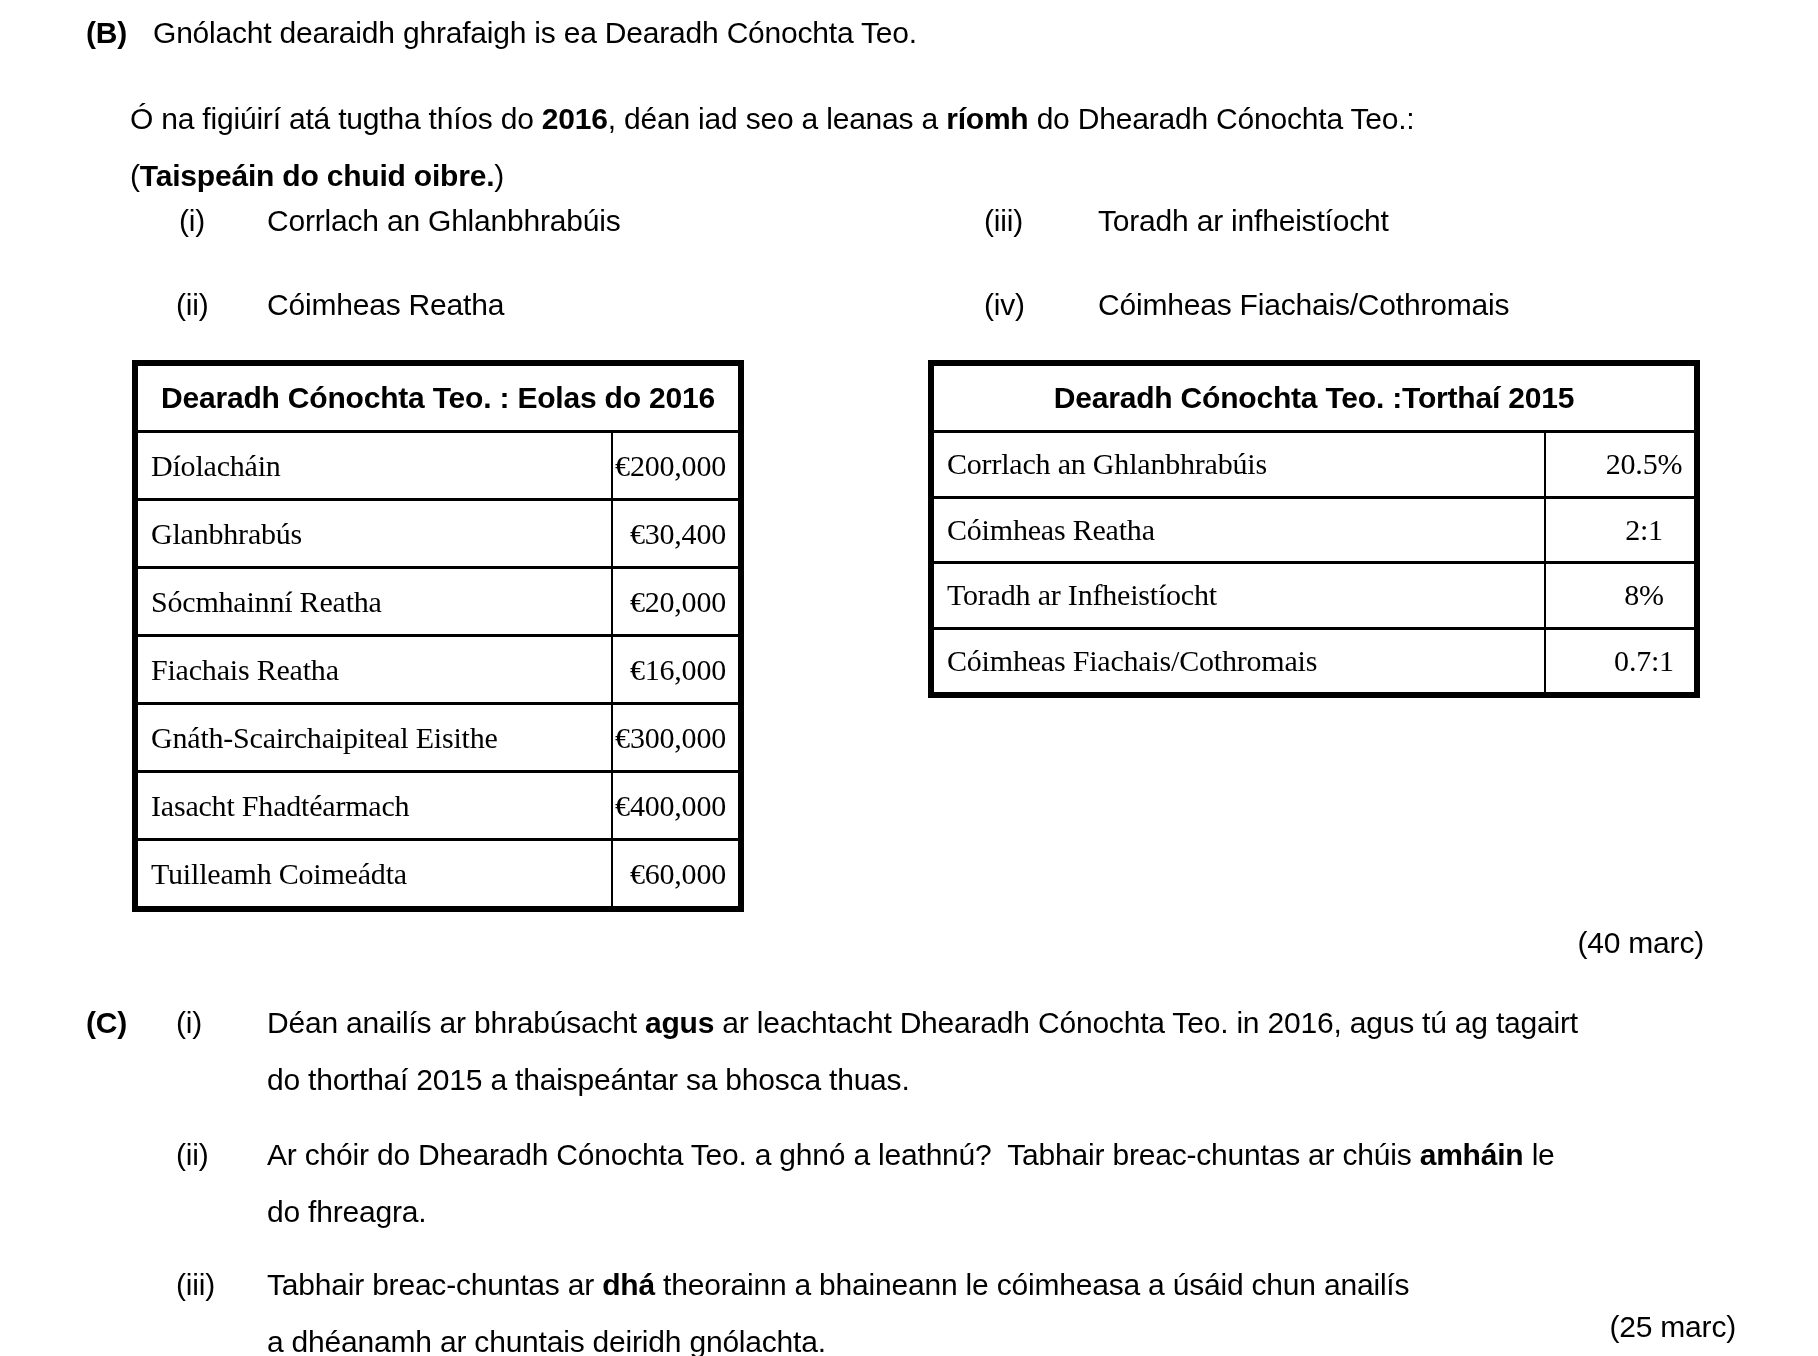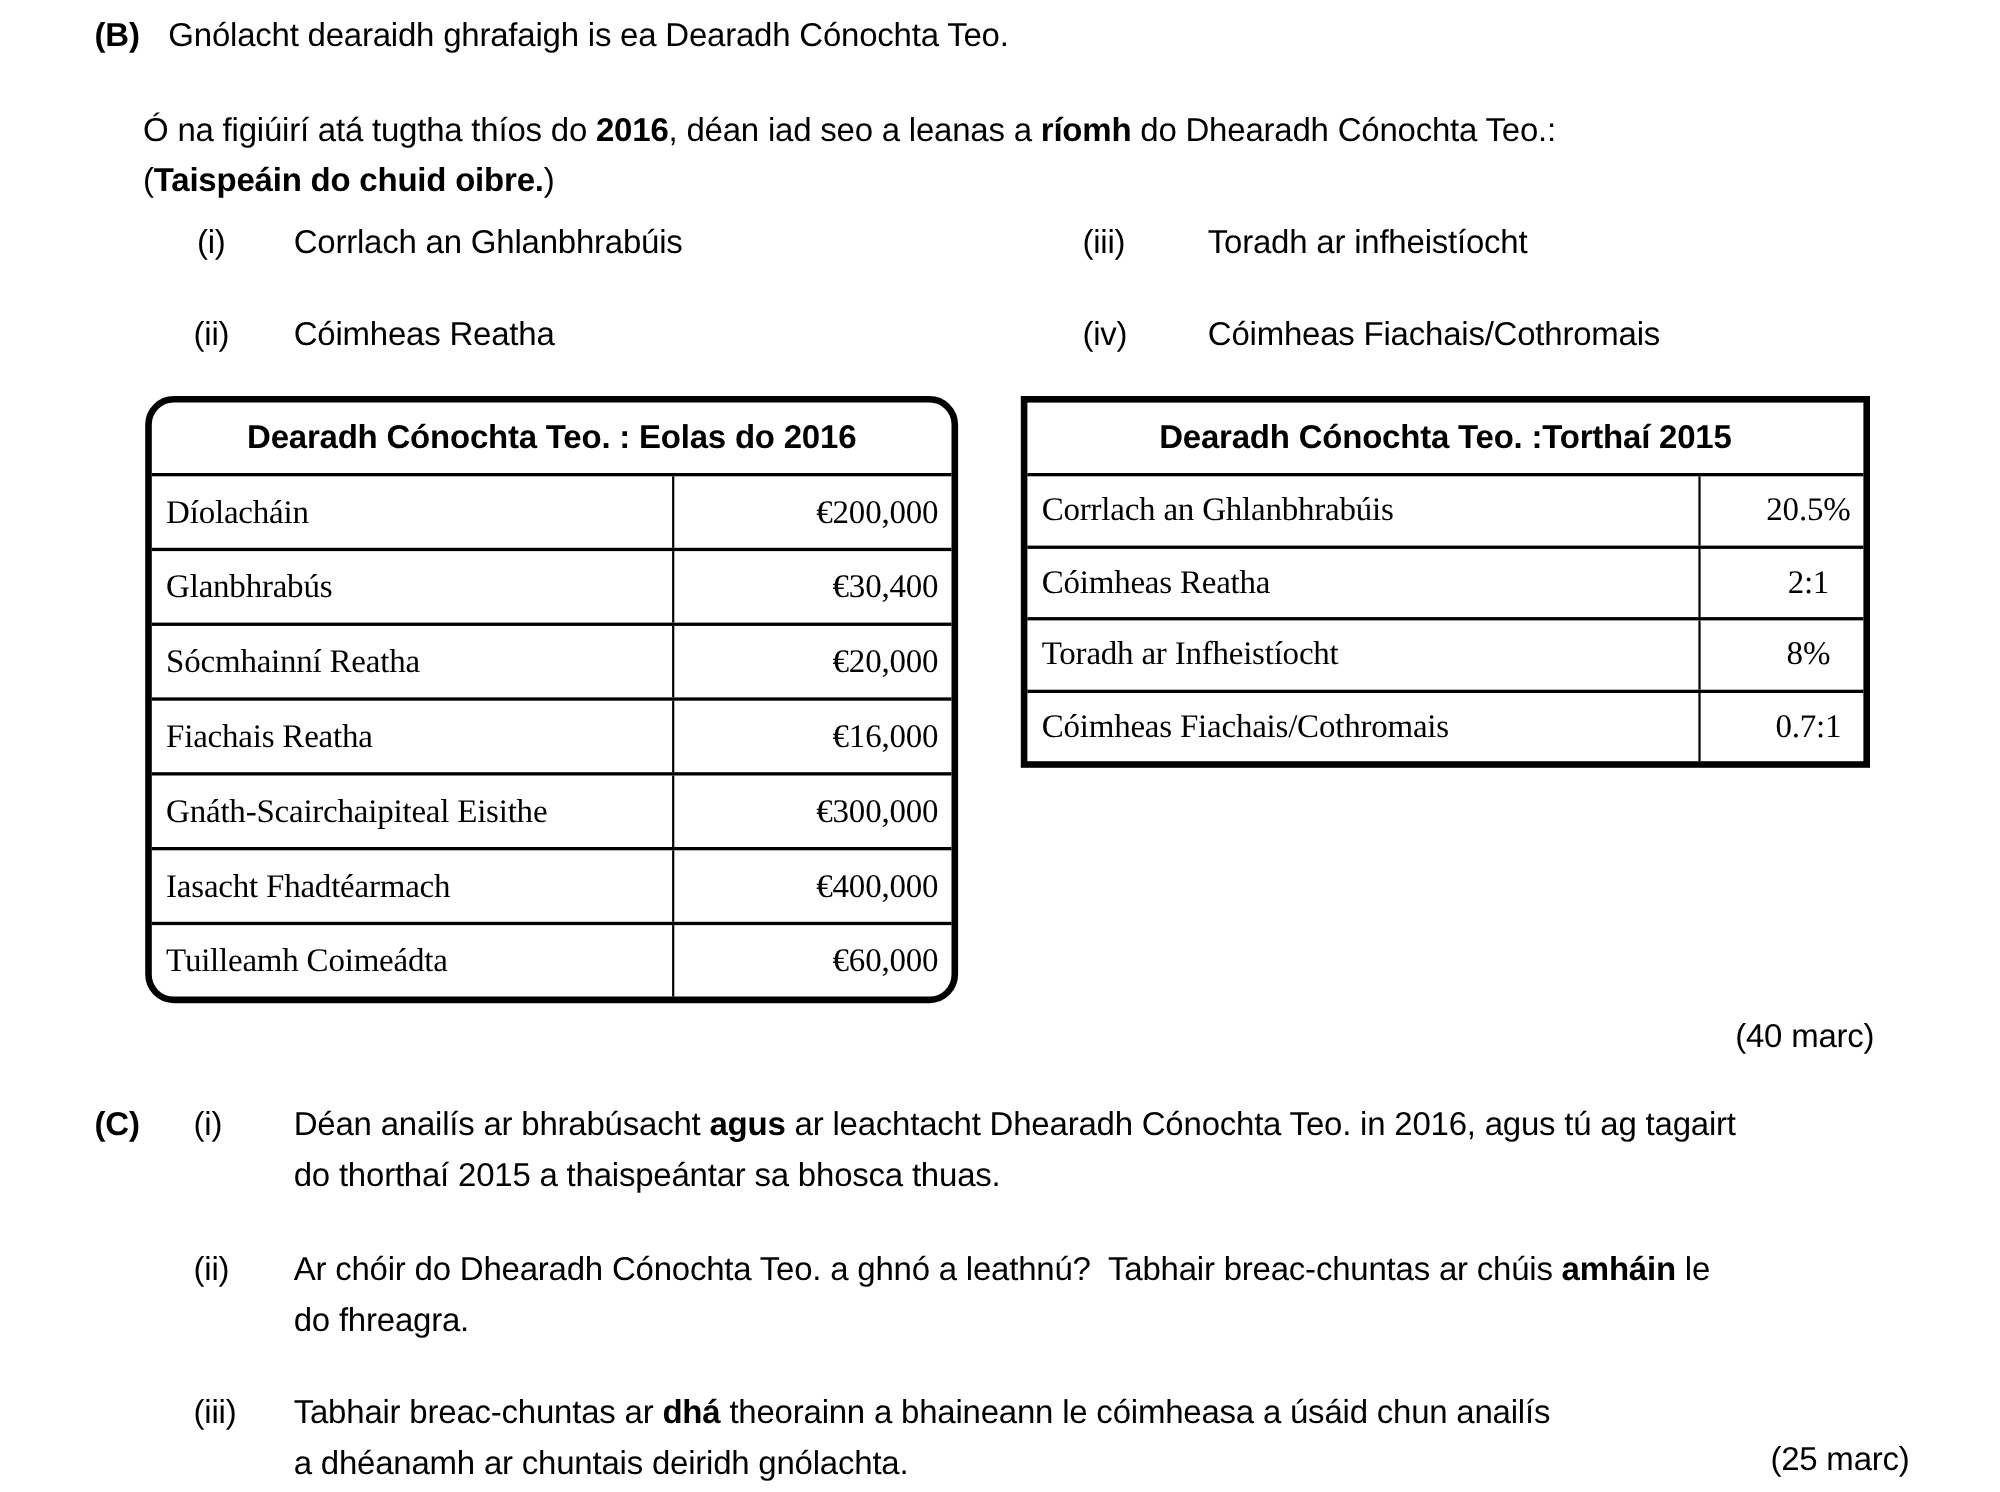--- a/index.html
+++ b/index.html
@@ -43,21 +43,21 @@
   .t-value{
     flex:1 1 auto;
     border-left:2px solid #000;
     display:flex;align-items:center;
     box-sizing:border-box;
   }
   .tbl-left .t-label{flex:0 0 473px;}
   .tbl-left .t-value{justify-content:flex-end;padding-right:12px;}
   .tbl-right .t-label{flex:0 0 610px;}
   .tbl-right .t-value{justify-content:center;padding-left:48px;}
-  .line2{margin-top:12px;}
+  .line2{margin-top:23px;}
 </style>
 </head>
 <body>
 
 <div class="page">
 
   <span class="abs bold" style="left:86px;top:16px;">(B)</span>
   <span class="abs" style="left:153px;top:16px;">Gnólacht dearaidh ghrafaigh is ea Dearadh Cónochta Teo.</span>
 
   <div class="abs" style="left:130px;top:102px;width:1560px;">
@@ -67,21 +67,21 @@
 
   <span class="abs" style="left:179px;top:204px;">(i)</span>
   <span class="abs" style="left:267px;top:204px;">Corrlach an Ghlanbhrabúis</span>
   <span class="abs" style="left:176px;top:288px;">(ii)</span>
   <span class="abs" style="left:267px;top:288px;">Cóimheas Reatha</span>
   <span class="abs" style="left:984px;top:204px;">(iii)</span>
   <span class="abs" style="left:1098px;top:204px;">Toradh ar infheistíocht</span>
   <span class="abs" style="left:984px;top:288px;">(iv)</span>
   <span class="abs" style="left:1098px;top:288px;">Cóimheas Fiachais/Cothromais</span>
 
-  <div class="data-table tbl-left" style="left:132px;top:360px;width:739px;height:552px;border-radius:26px;">
+  <div class="data-table tbl-left" style="left:132px;top:360px;width:612px;height:552px;">
     <div class="t-header">Dearadh Cónochta Teo. : Eolas do 2016</div>
     <div class="t-row">
       <div class="t-label">Díolacháin</div>
       <div class="t-value">€200,000</div>
     </div>
     <div class="t-row">
       <div class="t-label">Glanbhrabús</div>
       <div class="t-value">€30,400</div>
     </div>
     <div class="t-row">

